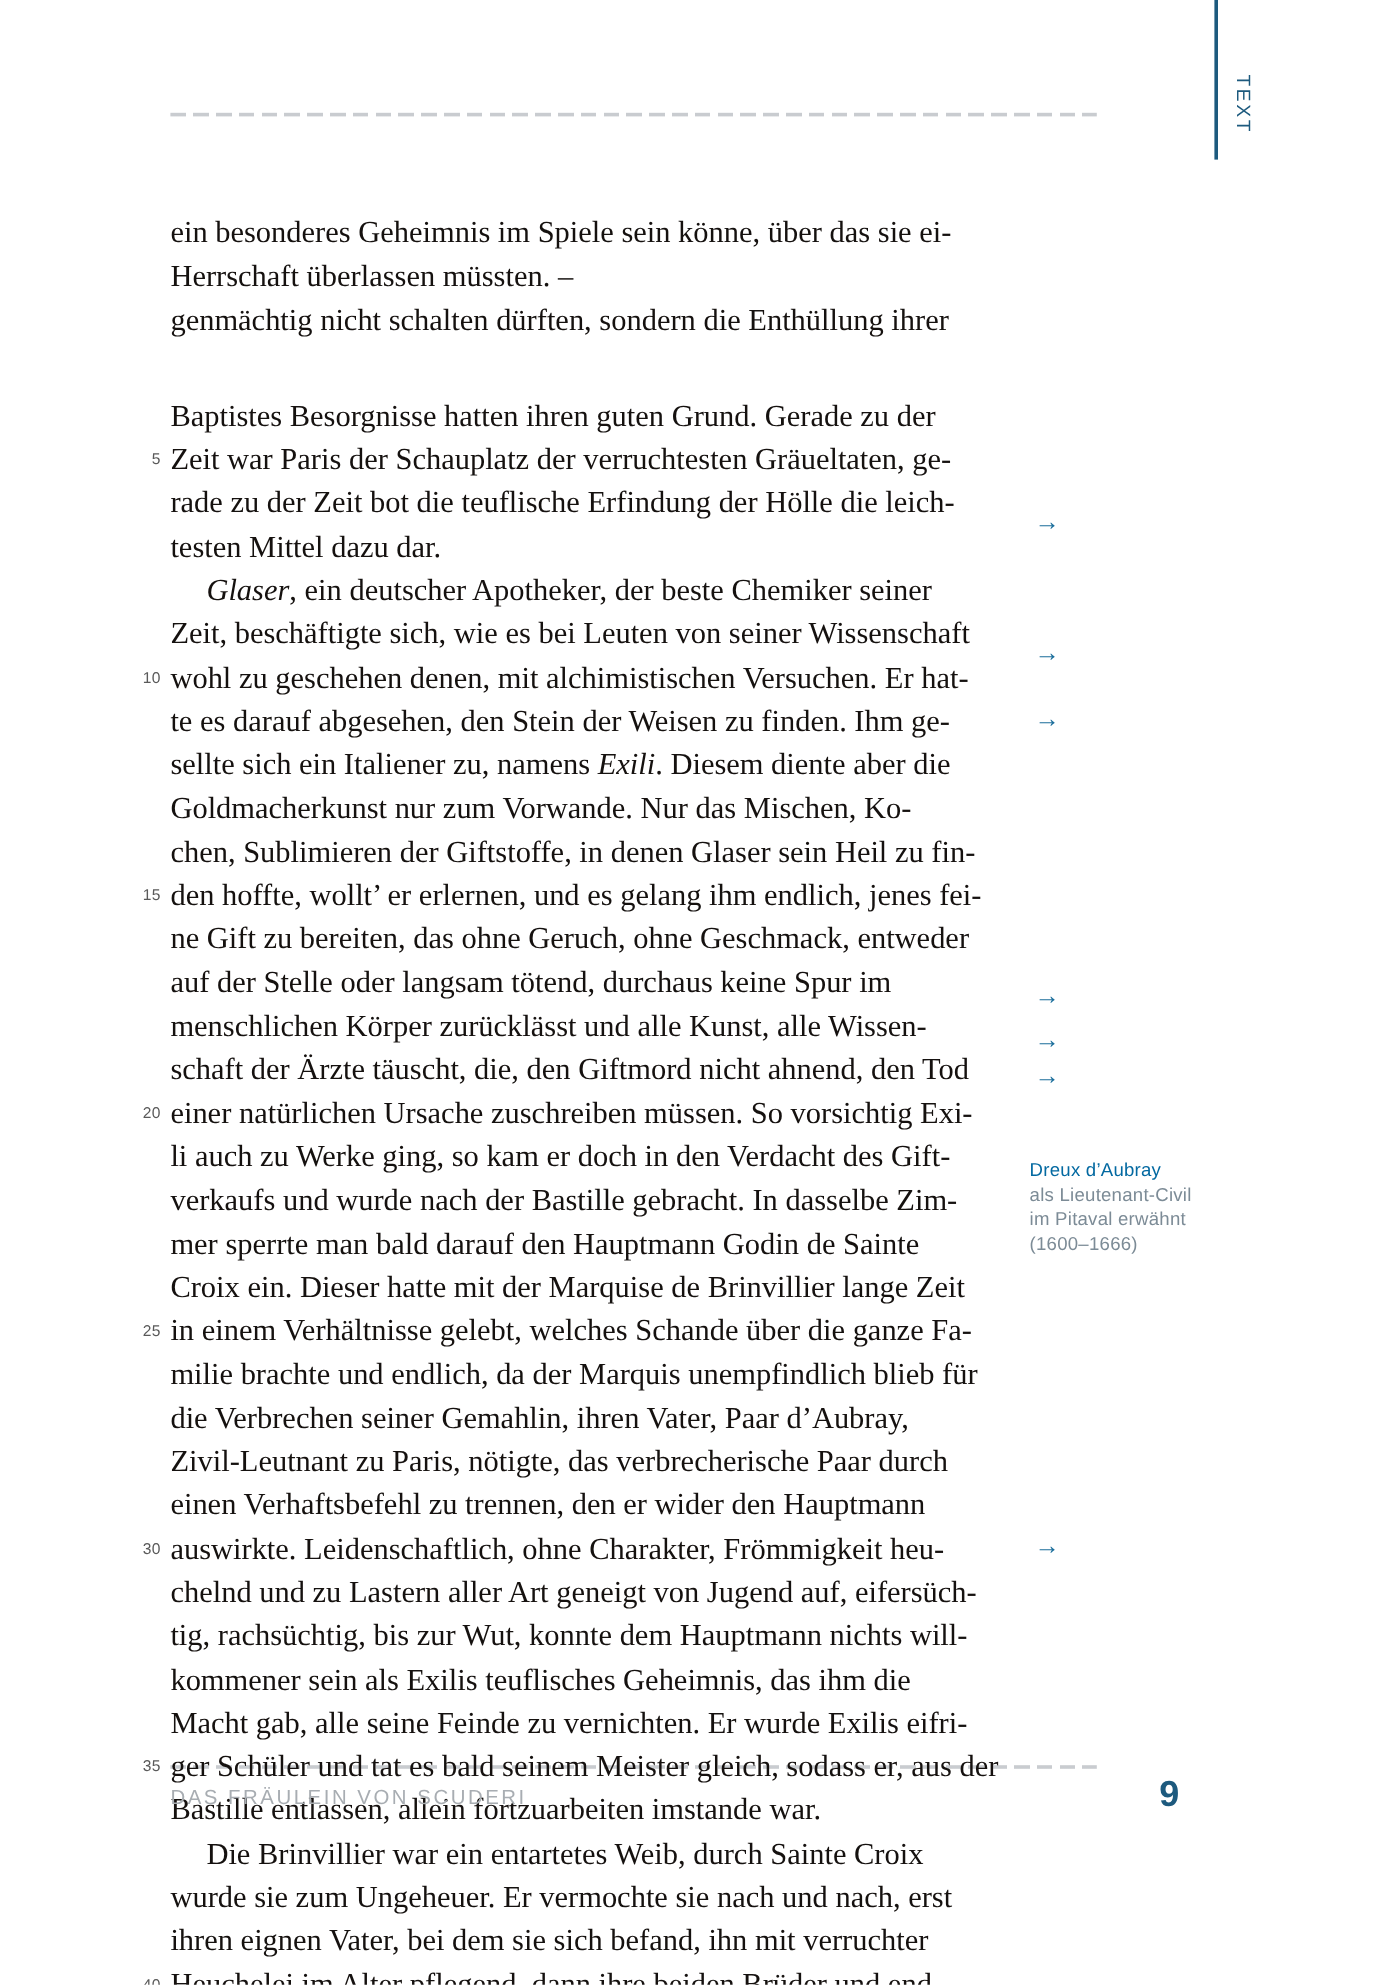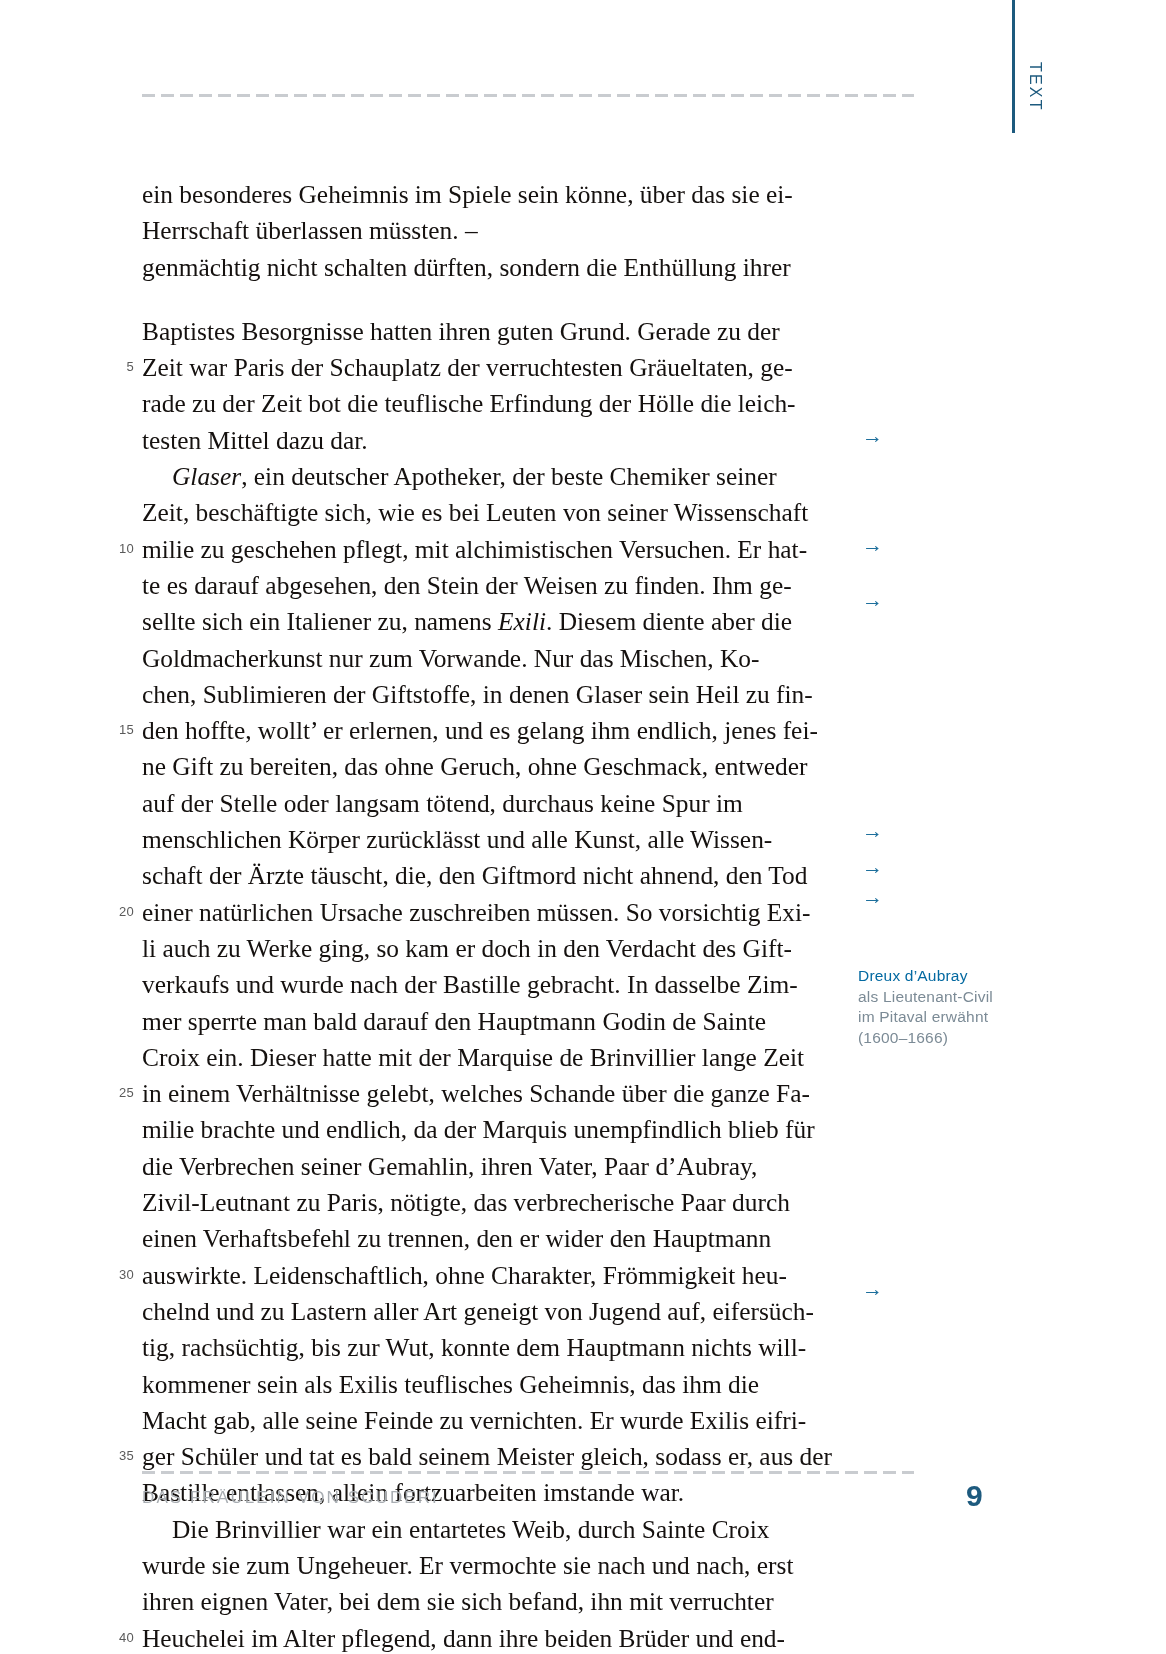--- a/index.html
+++ b/index.html
@@ -34,21 +34,21 @@
   .rule-bottom {
     position:absolute; left:142px; top:1471px; width:772px; height:3px;
     background:repeating-linear-gradient(to right,#c9ccd0 0 13px,transparent 13px 19px);
   }
 
   
   .textblock {
     position:absolute; left:142px; top:176px; width:678px;
   }
   .para { margin:0; }
-  .para.spaced { margin-top:28px; }
+  .para.spaced { margin-top:44px; }
   .ln {
     display:block;
     position:relative;
     height:36.3px;
     line-height:36.3px;
     font-size:25.4px;
     color:#15110f;
     white-space:nowrap;
   }
   .just {
@@ -145,21 +145,21 @@
 
     <p class="para">
       <span class="ln just indent">
         <span><span class="ital">Glaser</span><span>, ein deutscher Apotheker, der beste Chemiker seiner</span></span>
       </span>
       <span class="ln just">
           <span>Zeit, beschäftigte sich, wie es bei Leuten von seiner Wissenschaft</span>
         </span>
       <span class="ln just">
         <span class="lnum">10</span>
-        <span>milie zu geschehen pflegt, mit alchimistischen Versuchen. Er hat-</span>
+        <span>wohl zu geschehen denen, mit alchimistischen Versuchen. Er hat-</span>
       </span>
       <span class="ln just">
           <span>te es darauf abgesehen, den Stein der Weisen zu finden. Ihm ge-</span>
         </span>
       <span class="ln just">
         <span><span>sellte sich ein Italiener zu, namens </span><span class="ital">Exili</span><span>. Diesem diente aber die</span></span>
       </span>
       <span class="ln just">
           <span>Goldmacherkunst nur zum Vorwande. Nur das Mischen, Ko-</span>
         </span>

